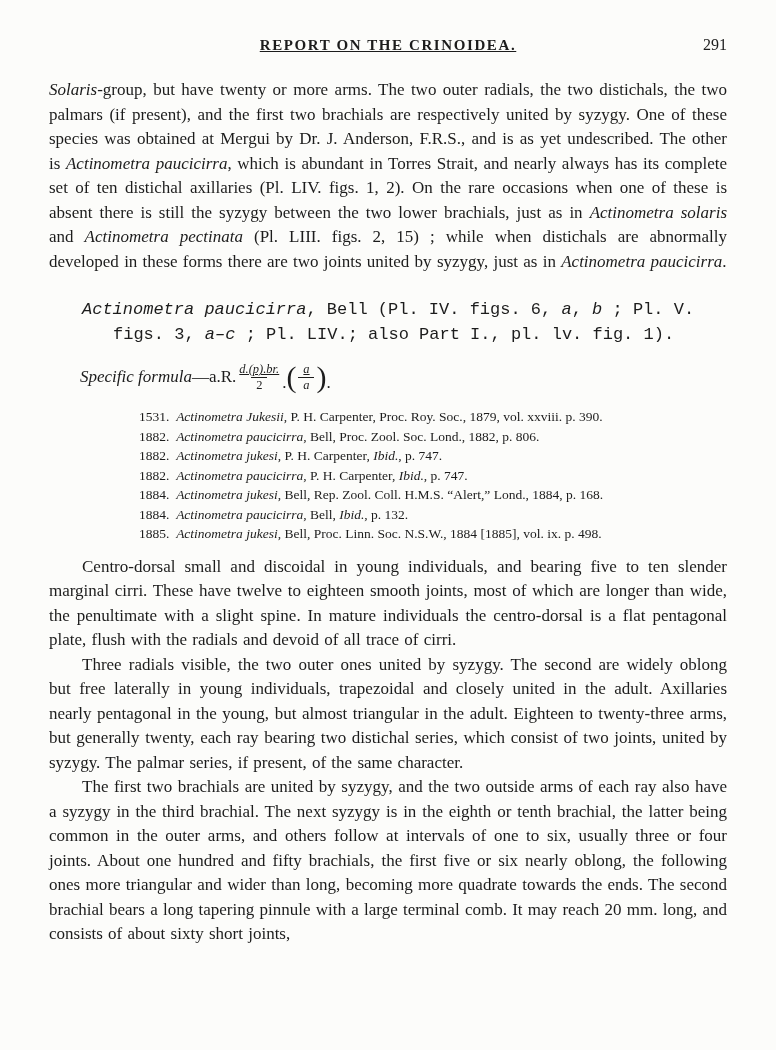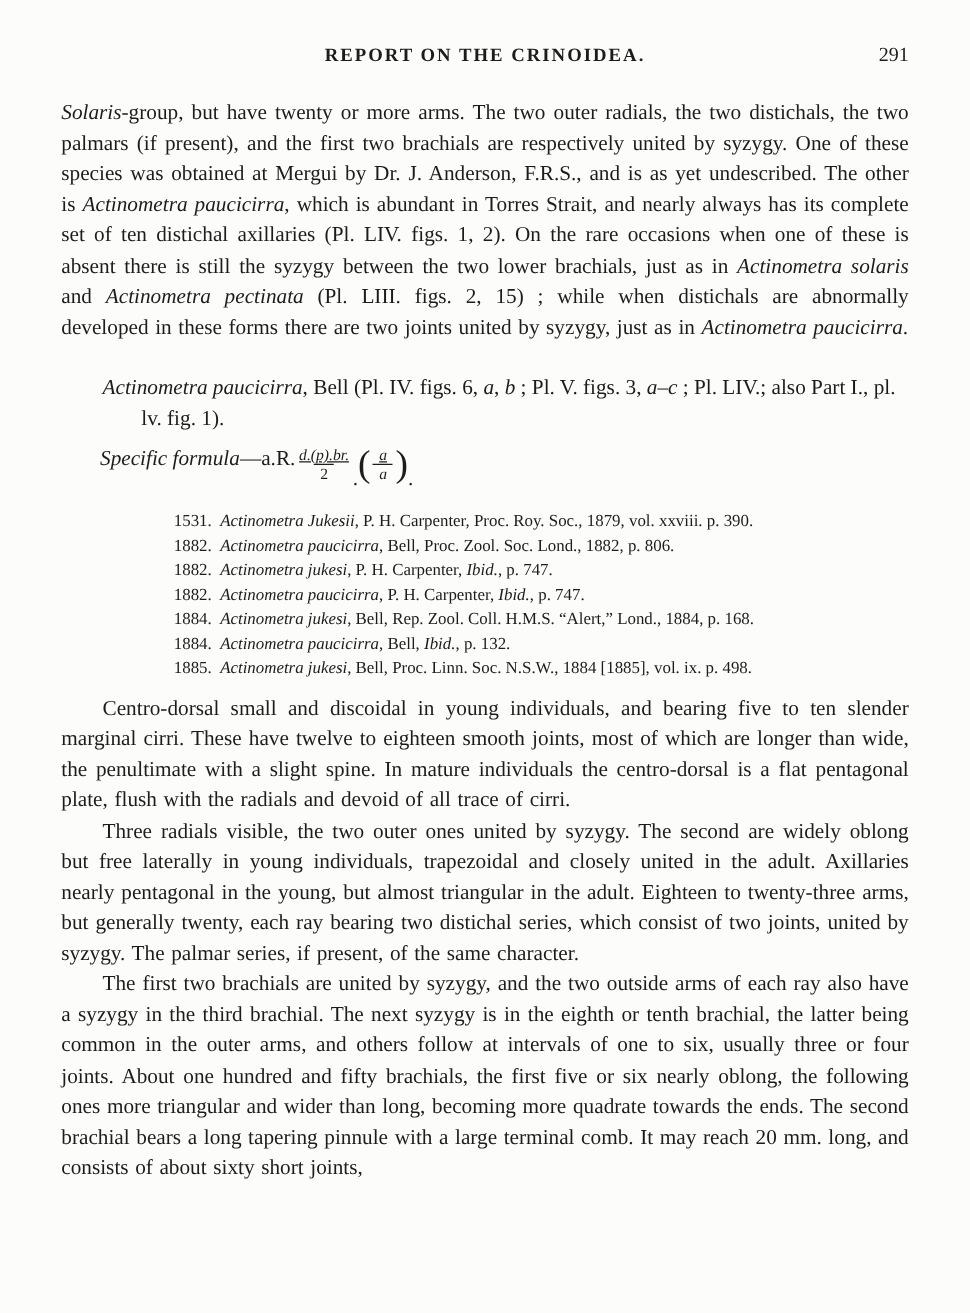--- a/index.html
+++ b/index.html
@@ -23,20 +23,21 @@
   .page-header {
     position: relative;
     text-align: center;
     margin-bottom: 22px;
     height: 20px;
   }
   .running-title {
     font-size: 15px;
     font-weight: 700;
     letter-spacing: 1.6px;
+    text-decoration: underline;
   }
   .page-number {
     position: absolute;
     right: 0;
     top: 0;
     font-size: 16px;
     font-weight: 400;
   }
   .para {
     margin: 0;
@@ -47,26 +48,27 @@
   }
   .para.indent { text-indent: 33px; }
   .para.spaced { margin-top: 11px; }
   .species-heading {
     margin: 24px 0 0 0;
     font-size: 17px;
     line-height: 24.5px;
     padding-left: 64px;
     text-indent: -31px;
     text-align: left;
+    font-family: Liberation Mono, monospace;
   }
   .formula {
     margin: 10px 0 0 31px;
     font-size: 17px;
     display: flex;
-    align-items: flex-start;
+    align-items: center;
     height: 40px;
   }
   .italic { font-style: italic; }
   .frac {
     display: inline-flex;
     flex-direction: column;
     align-items: center;
     font-size: 12.5px;
     line-height: 1.15;
     margin: 0 2px;

